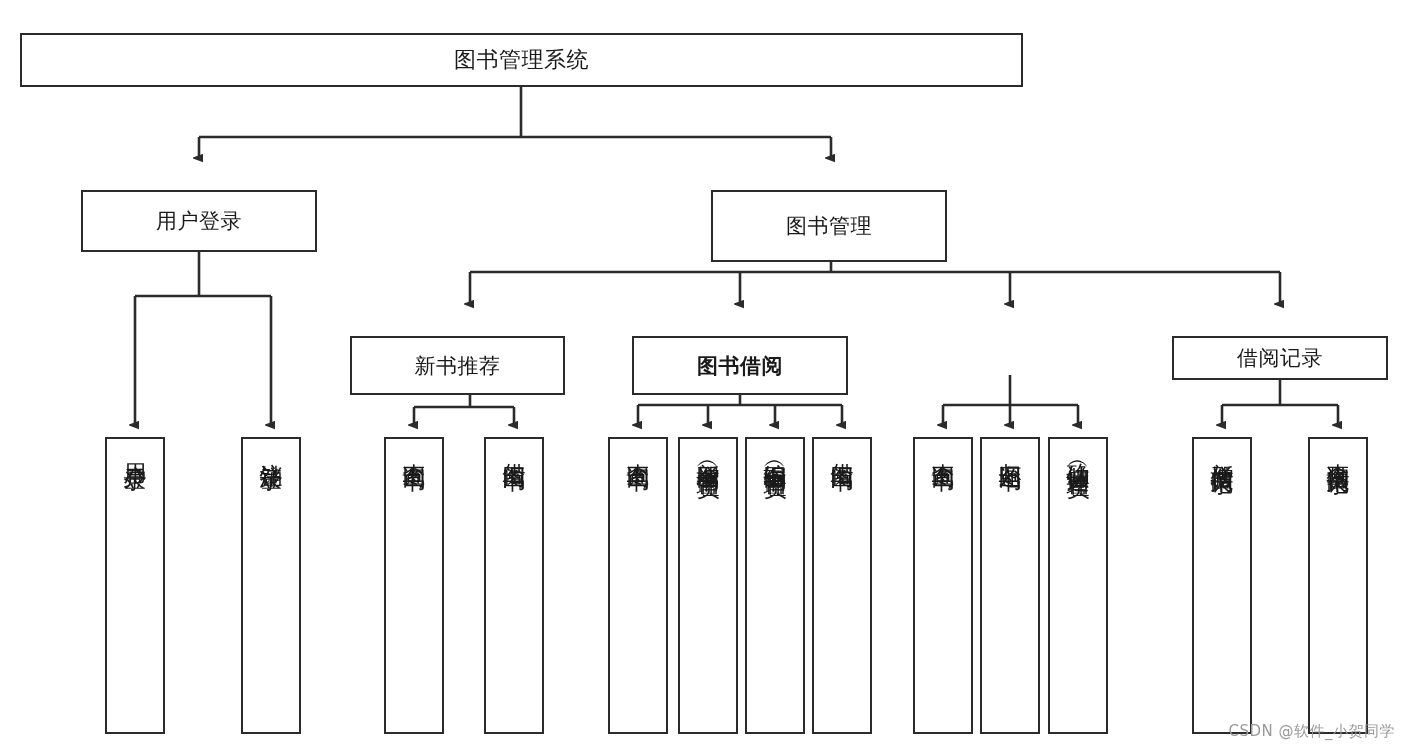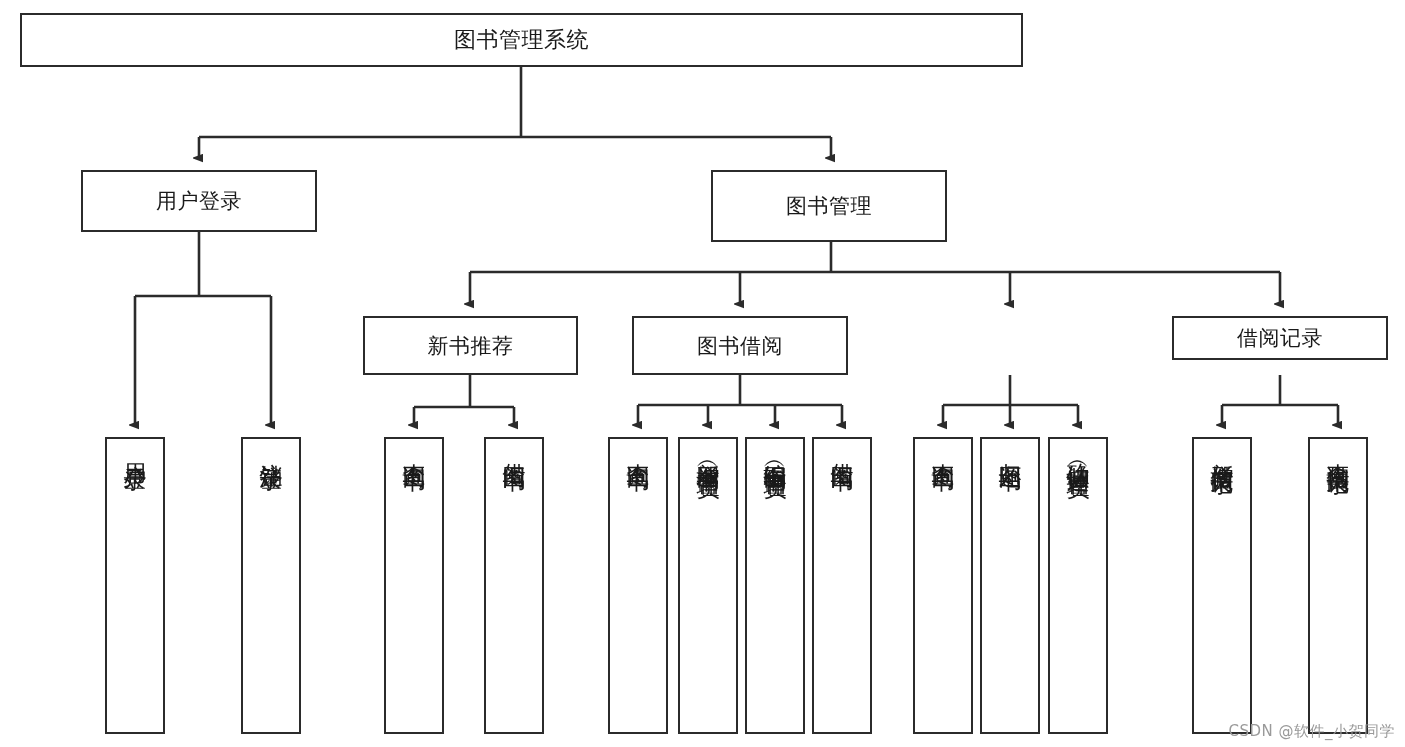--- a/index.html
+++ b/index.html
@@ -32,20 +32,21 @@
     background: #ffffff;
     display: flex;
     align-items: center;
     justify-content: center;
     color: #1a1a1a;
   }
   .node-h {
     font-size: 21px;
     letter-spacing: 0.5px;
     white-space: nowrap;
+    margin-top: 20px;
   }
   .node-root {
     font-size: 22px;
   }
   .node-v {
     align-items: flex-start;
     padding-top: 6px;
   }
   .node-v .vtext {
     writing-mode: vertical-rl;
@@ -124,24 +125,24 @@
     <span>图书管理系统</span>
   </div>
 
   <div class="node node-h" style="left:81px; top:170px; width:236px; height:62px;">
     <span>用户登录</span>
   </div>
   <div class="node node-h" style="left:711px; top:170px; width:236px; height:72px;">
     <span>图书管理</span>
   </div>
 
-  <div class="node node-h" style="left:363px; top:316px; width:215px; height:59px;align-items:center;">
+  <div class="node node-h" style="left:350px; top:316px; width:215px; height:59px;align-items:center;">
     <span>新书推荐</span>
   </div>
-  <div class="node node-h" style="left:632px; top:316px; width:216px; height:59px;">
+  <div class="node node-h" style="left:632px; top:316px; width:216px; height:59px;font-weight:bold;">
     <span>图书借阅</span>
   </div>
   <div class="node node-h" style="left:1172px; top:316px; width:216px; height:44px;">
     <span>借阅记录</span>
   </div>
 
   <div class="node node-v" style="left:105px; top:437px; width:60px; height:297px;">
     <span class="vtext">用户登录</span>
   </div>
   <div class="node node-v" style="left:241px; top:437px; width:60px; height:297px;">

